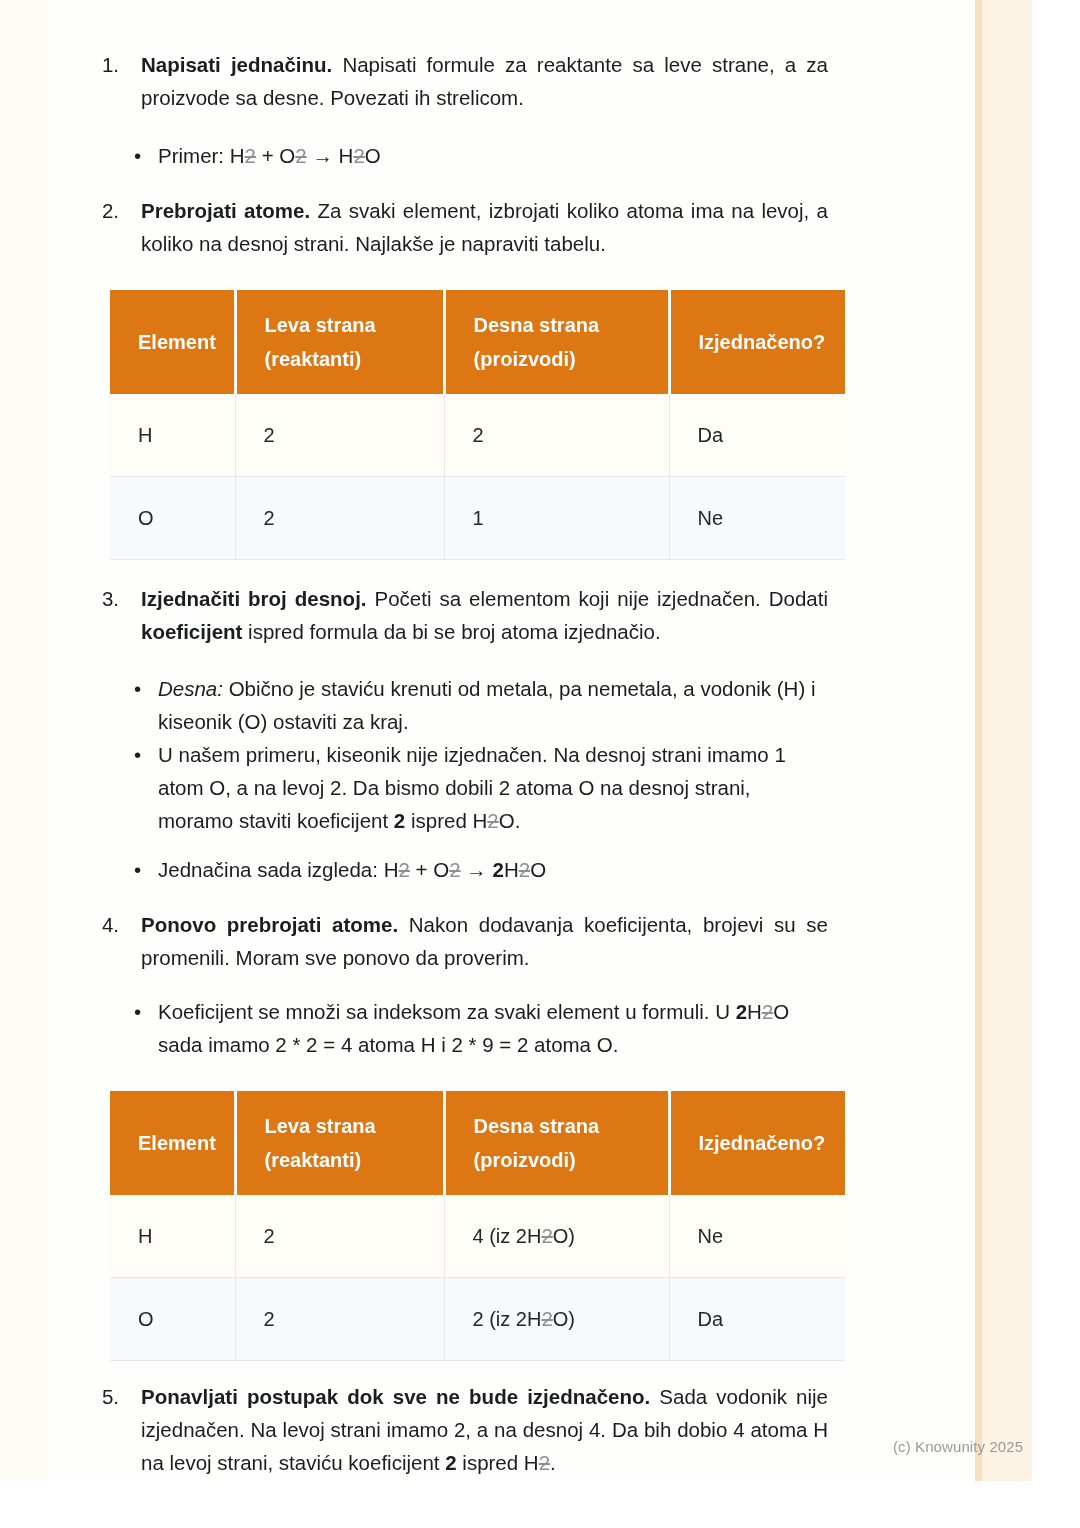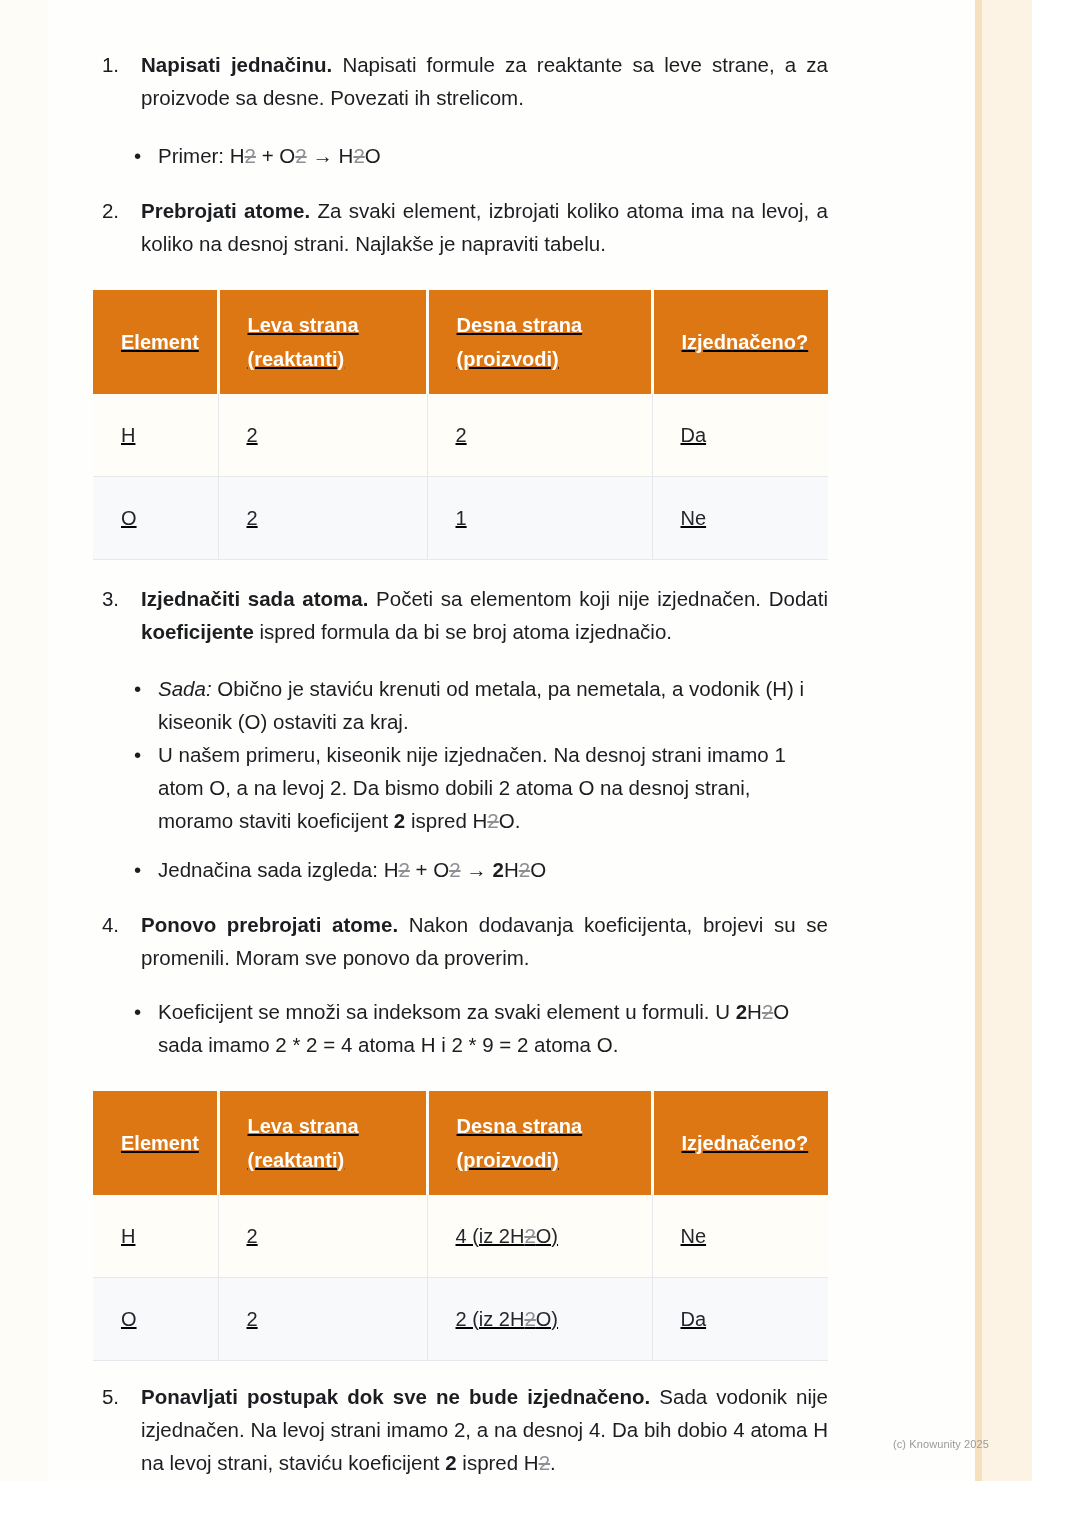--- a/index.html
+++ b/index.html
@@ -136,26 +136,25 @@
     font-size: 20.5px;
     color: #8d8f95;
     text-decoration: line-through;
     text-decoration-color: #8d8f95;
     text-decoration-thickness: 1.5px;
   }
 
   
   .tbl {
     position: absolute;
-    left: 93px;
+    left: 110px;
     width: 735px;
     border-collapse: collapse;
     table-layout: fixed;
     font-size: 20px;
-    text-decoration: underline;
   }
   .tbl col.c1 { width: 125px; }
   .tbl col.c2 { width: 209px; }
   .tbl col.c3 { width: 225px; }
   .tbl col.c4 { width: 176px; }
 
   .tbl thead th {
     background: #dd7714;
     color: #ffffff;
     font-weight: 700;
@@ -182,21 +181,21 @@
   .tbl tbody td:last-child { border-right: none; }
   .tbl tbody tr.row-a td { background: #fefdf8; }
   .tbl tbody tr.row-b td { background: #f7f9fb; }
   .tbl tbody tr:last-child td { border-bottom: 1px solid #e6e8ec; }
 
   
   #watermark {
     position: absolute;
     left: 893px;
     top: 1438px;
-    font-size: 11px;
+    font-size: 15px;
     color: #9a9a9a;
     white-space: nowrap;
     letter-spacing: 0.1px;
   }
 </style>
 </head>
 <body>
 
 <div id="page-sheet">
   <div id="paper-left-margin"></div>
@@ -250,26 +249,26 @@
         <td>O</td>
         <td>2</td>
         <td>1</td>
         <td>Ne</td>
       </tr>
     </tbody>
   </table>
 
   <div class="ol-item" style="top:582px;">
     <span class="marker">3.</span>
-    <span class="ol-text"><b>Izjednačiti sada atoma.</b><span> Početi sa elementom koji nije izjednačen. Dodati </span><b>koeficijente</b><span> ispred formula da bi se broj atoma izjednačio.</span></span>
+    <span class="ol-text"><b>Izjednačiti broj desnoj.</b><span> Početi sa elementom koji nije izjednačen. Dodati </span><b>koeficijent</b><span> ispred formula da bi se broj atoma izjednačio.</span></span>
   </div>
 
   <div class="ul-item" style="top:672px;">
     <span class="dot">•</span>
-    <span class="ul-text"><i>Sada:</i><span> Obično je staviću krenuti od metala, pa nemetala, a vodonik (H) i kiseonik (O) ostaviti za kraj.</span></span>
+    <span class="ul-text"><i>Desna:</i><span> Obično je staviću krenuti od metala, pa nemetala, a vodonik (H) i kiseonik (O) ostaviti za kraj.</span></span>
   </div>
 
   <div class="ul-item" style="top:738px;">
     <span class="dot">•</span>
     <span class="ul-text"><span>U našem primeru, kiseonik nije izjednačen. Na desnoj strani imamo 1 atom O, a na levoj 2. Da bismo dobili 2 atoma O na desnoj strani, moramo staviti koeficijent </span><b>2</b><span> ispred H</span><span class="sub">2</span><span>O.</span></span>
   </div>
 
   <div class="ul-item" style="top:853px;">
     <span class="dot">•</span>
     <span class="ul-text"><span>Jednačina sada izgleda: H</span><span class="sub">2</span><span> + O</span><span class="sub">2</span><span> → </span><b>2</b><span>H</span><span class="sub">2</span><span>O</span></span>

